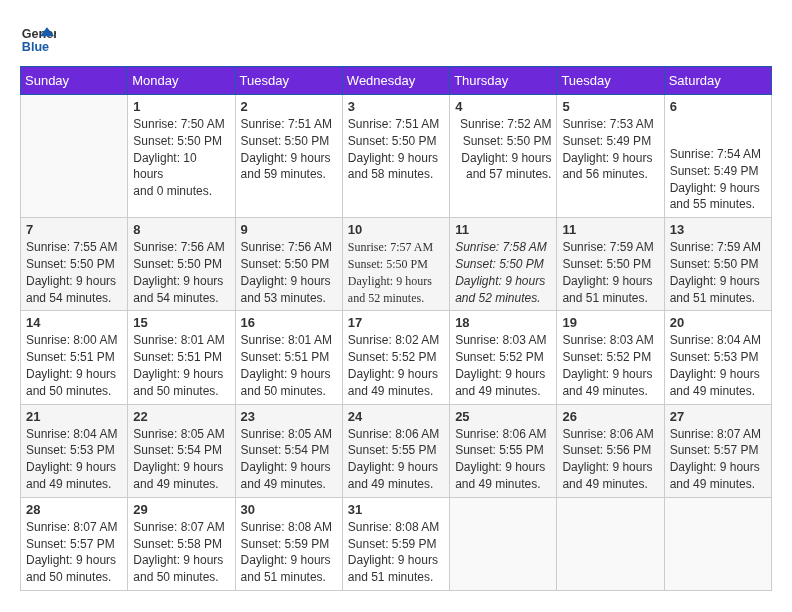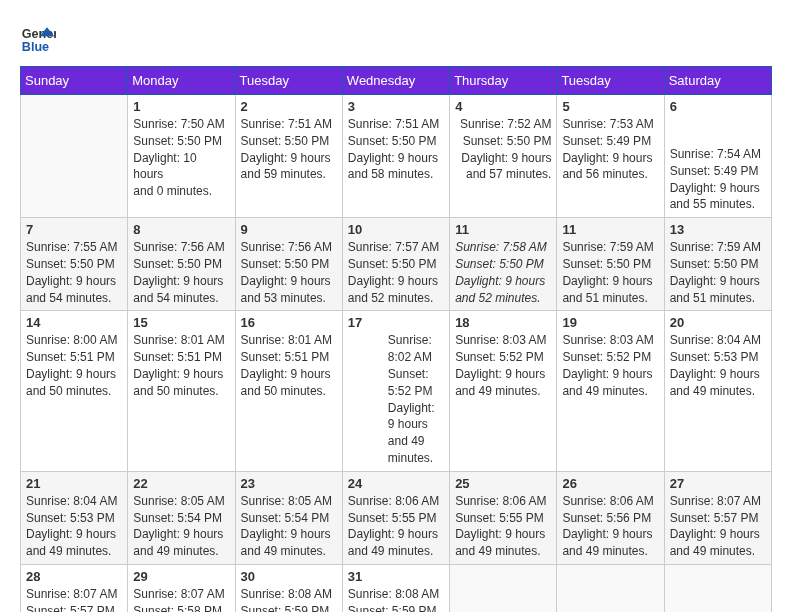--- a/index.html
+++ b/index.html
@@ -172,21 +172,21 @@
         </td>
         <td>
           <span class="day-number">9</span>
           <div class="cell-text" style="white-space: pre-line;">Sunrise: 7:56 AM
 Sunset: 5:50 PM
 Daylight: 9 hours
 and 53 minutes.</div>
         </td>
         <td>
           <span class="day-number">10</span>
-          <div class="cell-text" style="white-space: pre-line;">Sunrise: 7:57 AM
+          <div class="cell-text" style="white-space: pre-line; font-family: Liberation Serif, serif;">Sunrise: 7:57 AM
 Sunset: 5:50 PM
 Daylight: 9 hours
 and 52 minutes.</div>
         </td>
         <td>
           <span class="day-number">11</span>
           <div class="cell-text" style="white-space: pre-line; font-style: italic;">Sunrise: 7:58 AM
 Sunset: 5:50 PM
 Daylight: 9 hours
 and 52 minutes.</div>
@@ -223,21 +223,21 @@
         </td>
         <td>
           <span class="day-number">16</span>
           <div class="cell-text" style="white-space: pre-line;">Sunrise: 8:01 AM
 Sunset: 5:51 PM
 Daylight: 9 hours
 and 50 minutes.</div>
         </td>
         <td>
           <span class="day-number">17</span>
-          <div class="cell-text" style="white-space: pre-line; margin-left: 40px;">Sunrise: 8:02 AM
+          <div class="cell-text" style="white-space: pre-line;">Sunrise: 8:02 AM
 Sunset: 5:52 PM
 Daylight: 9 hours
 and 49 minutes.</div>
         </td>
         <td>
           <span class="day-number">18</span>
           <div class="cell-text" style="white-space: pre-line;">Sunrise: 8:03 AM
 Sunset: 5:52 PM
 Daylight: 9 hours
 and 49 minutes.</div>

